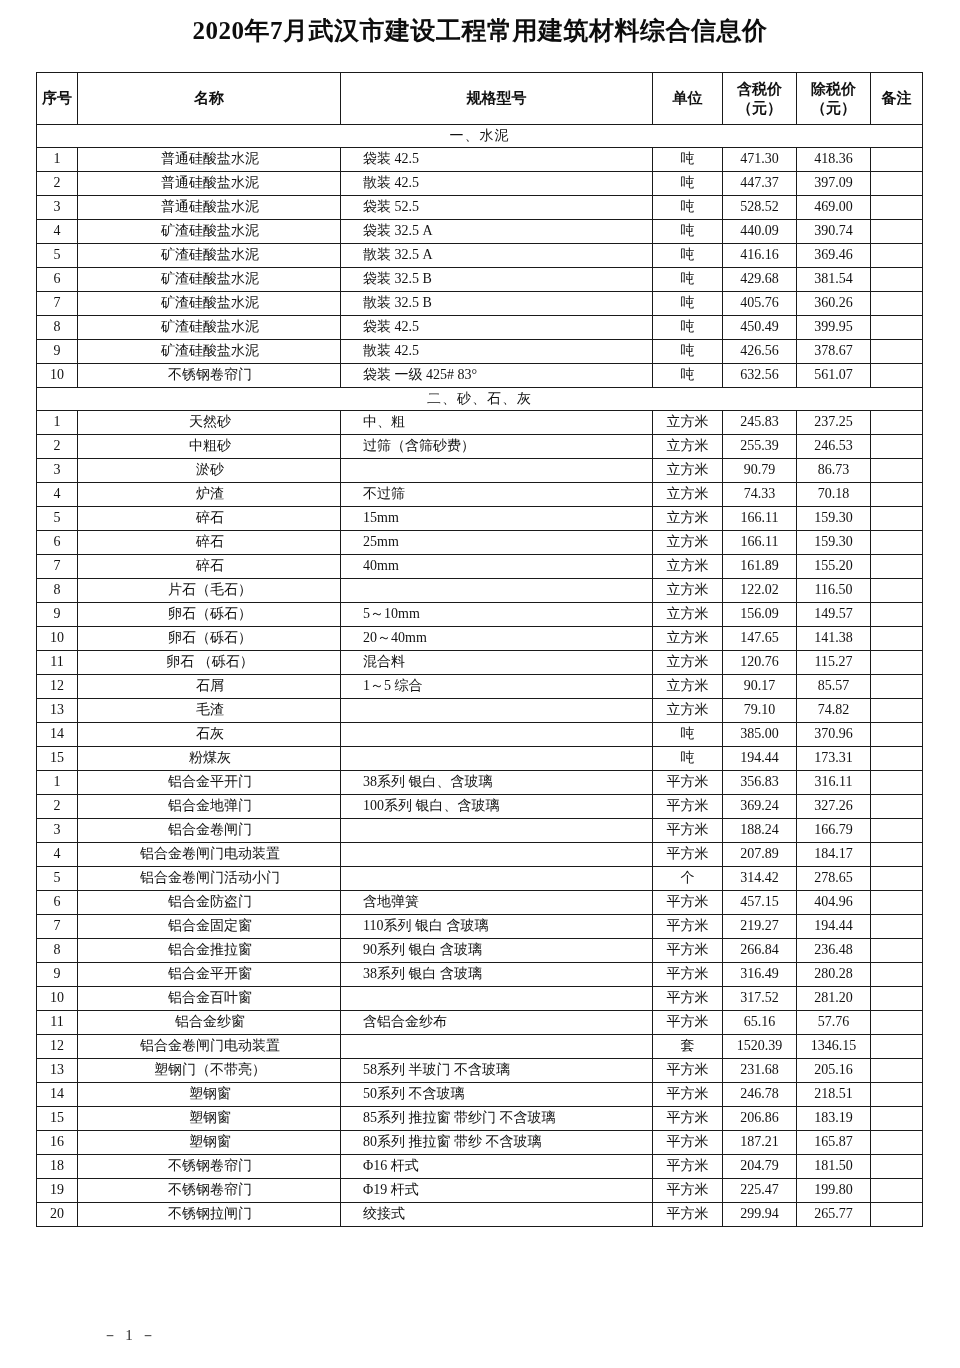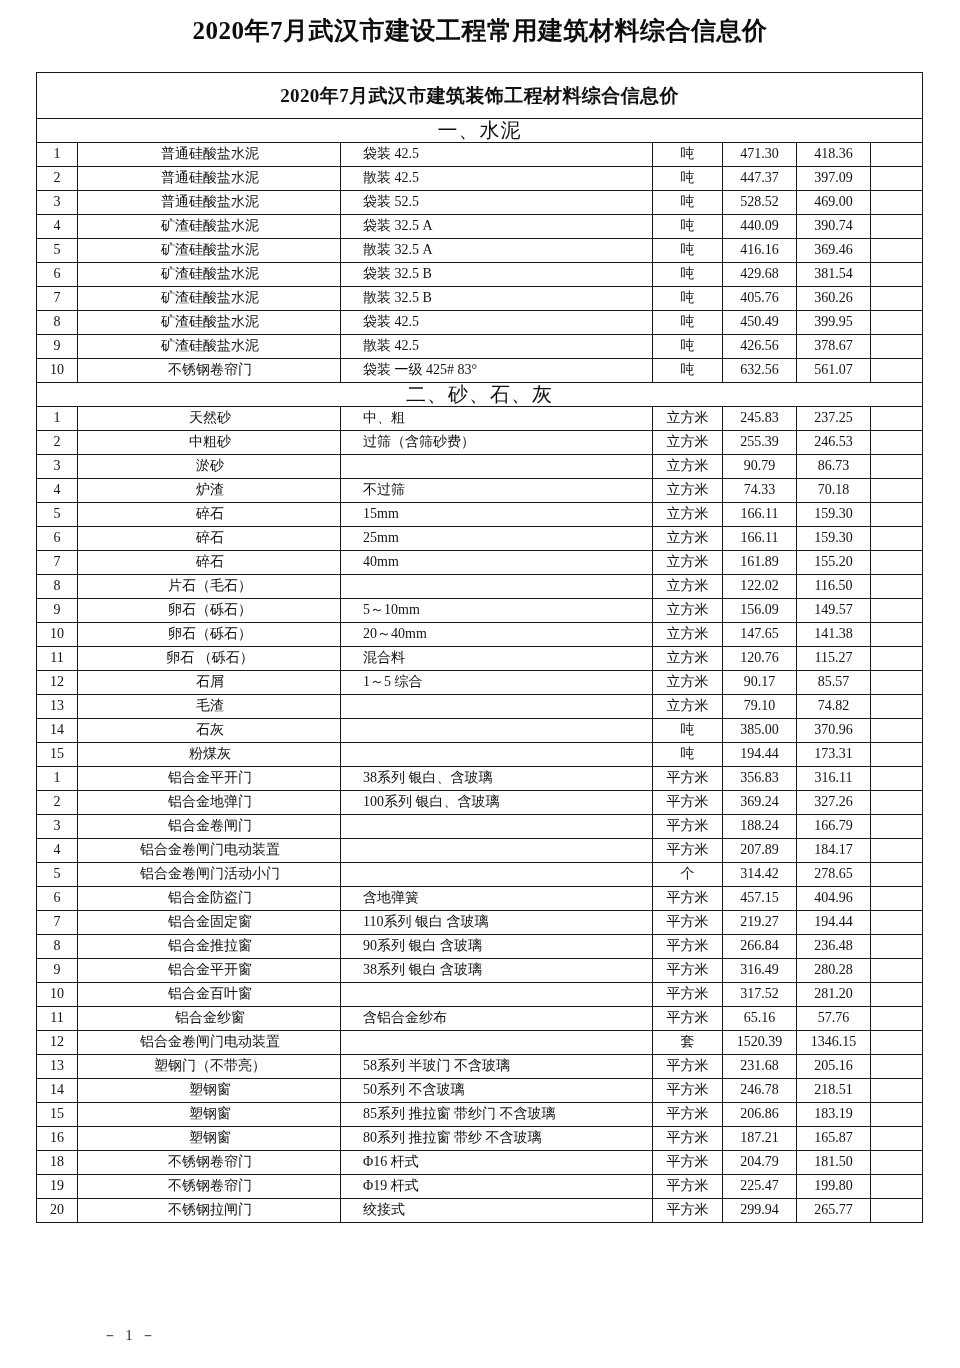--- a/index.html
+++ b/index.html
@@ -87,21 +87,21 @@
   }
   .tbl-head .two-line {
     display: block;
     line-height: 1.25;
   }
 
   
   .section-row td {
     height: 22px;
     text-align: center;
-    font-size: 20px;
+    font-size: 14px;
     font-weight: normal;
     letter-spacing: 1px;
   }
 
   
   .data-row td {
     height: 23px;
     font-size: 14px;
   }
   .data-row td.idx   { text-align: center; }
@@ -135,22 +135,34 @@
       <colgroup>
         <col class="c-idx">
         <col class="c-name">
         <col class="c-spec">
         <col class="c-unit">
         <col class="c-tax">
         <col class="c-notax">
         <col class="c-note">
       </colgroup>
       <tbody id="table-body">
-        <tr class="tbl-caption">
-          <td colspan="7">2020年7月武汉市建筑装饰工程材料综合信息价</td>
+        <tr class="tbl-head">
+          <td>序号</td>
+          <td>名称</td>
+          <td>规格型号</td>
+          <td>单位</td>
+          <td>
+            <span class="two-line">含税价</span>
+            <span class="two-line">（元）</span>
+          </td>
+          <td>
+            <span class="two-line">除税价</span>
+            <span class="two-line">（元）</span>
+          </td>
+          <td>备注</td>
         </tr>
       <tr class="section-row">
             <td colspan="7">一、水泥</td>
           </tr>
           <tr class="data-row">
             <td class="idx">1</td>
             <td class="name">普通硅酸盐水泥</td>
             <td class="spec">袋装 42.5</td>
             <td class="unit">吨</td>
             <td class="price">471.30</td>

